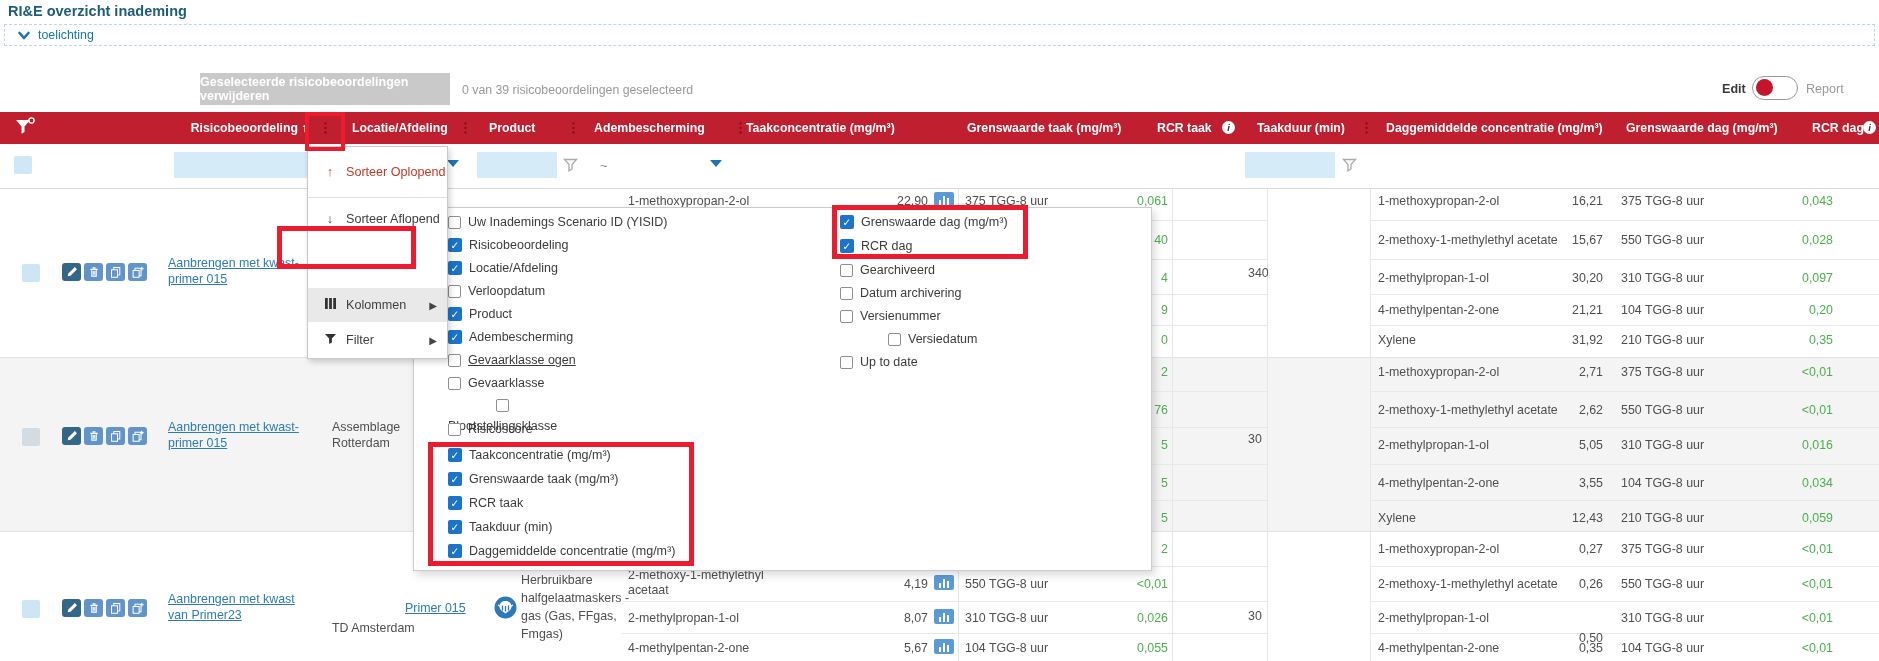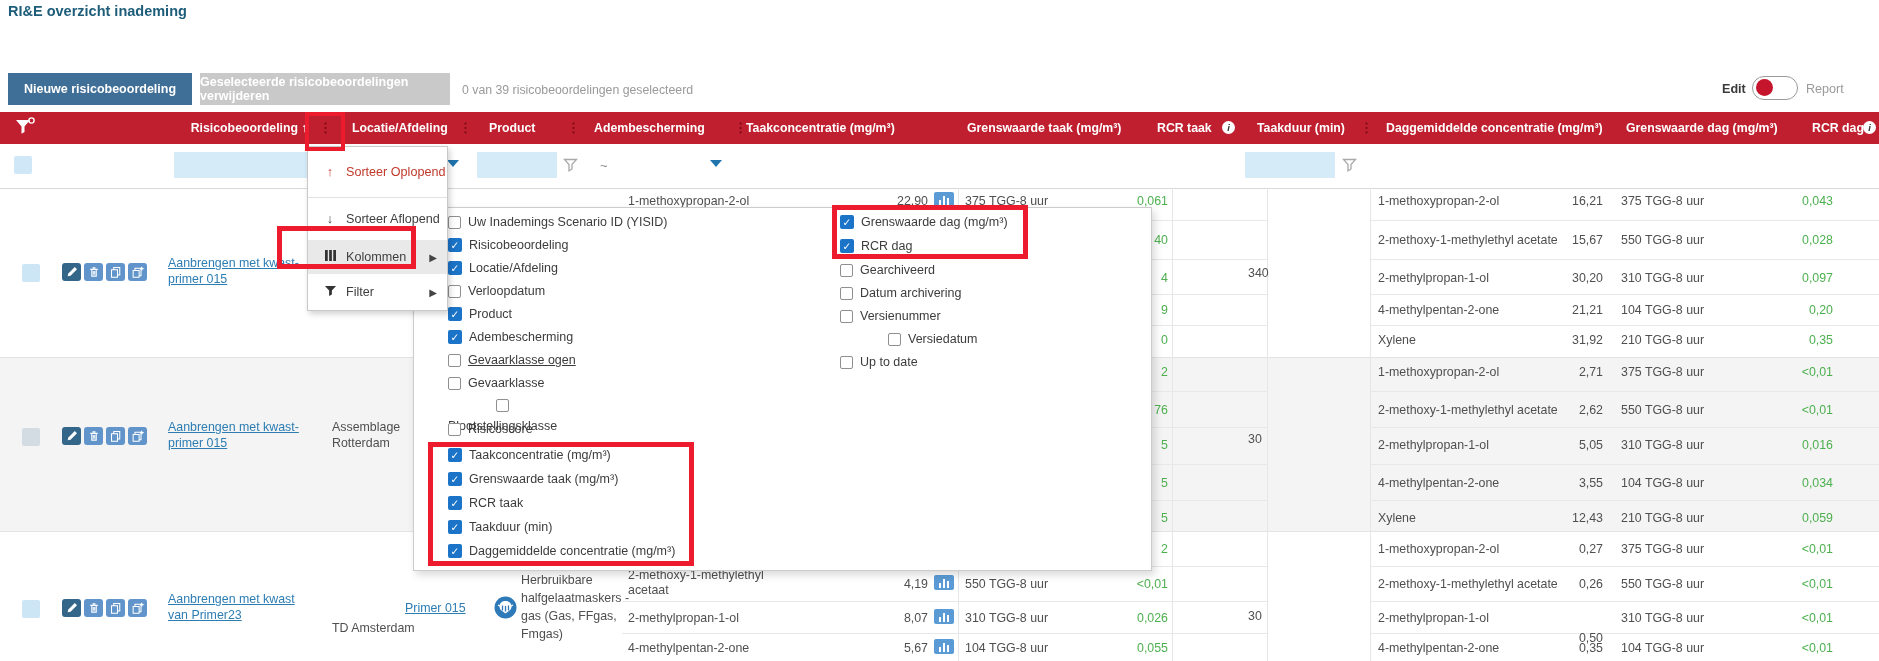--- a/index.html
+++ b/index.html
@@ -45,22 +45,29 @@
   .toggle{position:absolute;left:1752px;top:76px;width:46px;height:24px;border:1.5px solid #9a9a9a;border-radius:13px;background:#fff;box-sizing:border-box;cursor:pointer;}
   .knob{position:absolute;left:3px;top:2px;width:17px;height:17px;border-radius:50%;background:#c5152c;}
   .toelicht{position:absolute;left:4px;top:24px;width:1871px;height:22px;border:1px dashed #b9d7e8;box-sizing:border-box;display:flex;align-items:center;}
 </style>
 </head>
 <body>
 
 <div id="screen">
 
   <div class="abs" style="left:8px;top:3px;font-size:14.5px;font-weight:bold;color:#1d5d79;">RI&amp;E overzicht inademing</div>
-
-  <div class="btn" style="left:8px;width:184px;background:#3f6e96;">Nieuwe risicobeoordeling</div>
+  <div class="toelicht">
+    <span class="abs" style="left:12px;top:4px;">
+      <svg width="14" height="14" viewBox="0 0 14 14">
+          <polyline points="2.5,4 7,9 11.5,4" fill="none" stroke="#1879a8" stroke-width="2.6" stroke-linecap="round" stroke-linejoin="round"></polyline>
+        </svg>
+    </span>
+    <span class="abs" style="left:33px;top:3px;font-size:12.4px;color:#1879a8;">toelichting</span>
+  </div>
+
   <div class="btn" style="left:200px;width:250px;background:#c9c9c9;">Geselecteerde risicobeoordelingen verwijderen</div>
   <div class="abs" style="left:462px;top:83px;font-size:12.3px;color:#9a9a9a;">0 van 39 risicobeoordelingen geselecteerd</div>
   <div class="abs" style="left:1722px;top:82px;font-size:12.6px;font-weight:bold;color:#3a3a3a;">Edit</div>
   <div class="toggle">
     <div class="knob"></div>
   </div>
   <div class="abs" style="left:1806px;top:82px;font-size:12.6px;color:#9a9a9a;">Report</div>
 
   <div class="redbar"></div>
   <div class="abs" style="left:14px;top:116px;">
@@ -437,21 +444,21 @@
 
   <div class="menu">
     <div class="mitem" style="height:50px;border-bottom:1px solid #e2e2e2;color:#c0392b;">
       <span class="micon">↑</span>
       <span>Sorteer Oplopend</span>
     </div>
     <div class="mitem" style="height:42px;">
       <span class="micon">↓</span>
       <span>Sorteer Aflopend</span>
     </div>
-    <div class="mitem" style="height:34px;background:#e9e9e9;">
+    <div class="mitem" style="height:34px;background:#e9e9e9;margin-top:48px;">
       <span class="micon">
         <svg width="11" height="11" viewBox="0 0 12 12">
             <rect x="0" y="0" width="3" height="12" fill="#333"></rect>
             <rect x="4.5" y="0" width="3" height="12" fill="#333"></rect>
             <rect x="9" y="0" width="3" height="12" fill="#333"></rect>
           </svg>
       </span>
       <span>Kolommen</span>
       <span class="arr">▶</span>
     </div>

